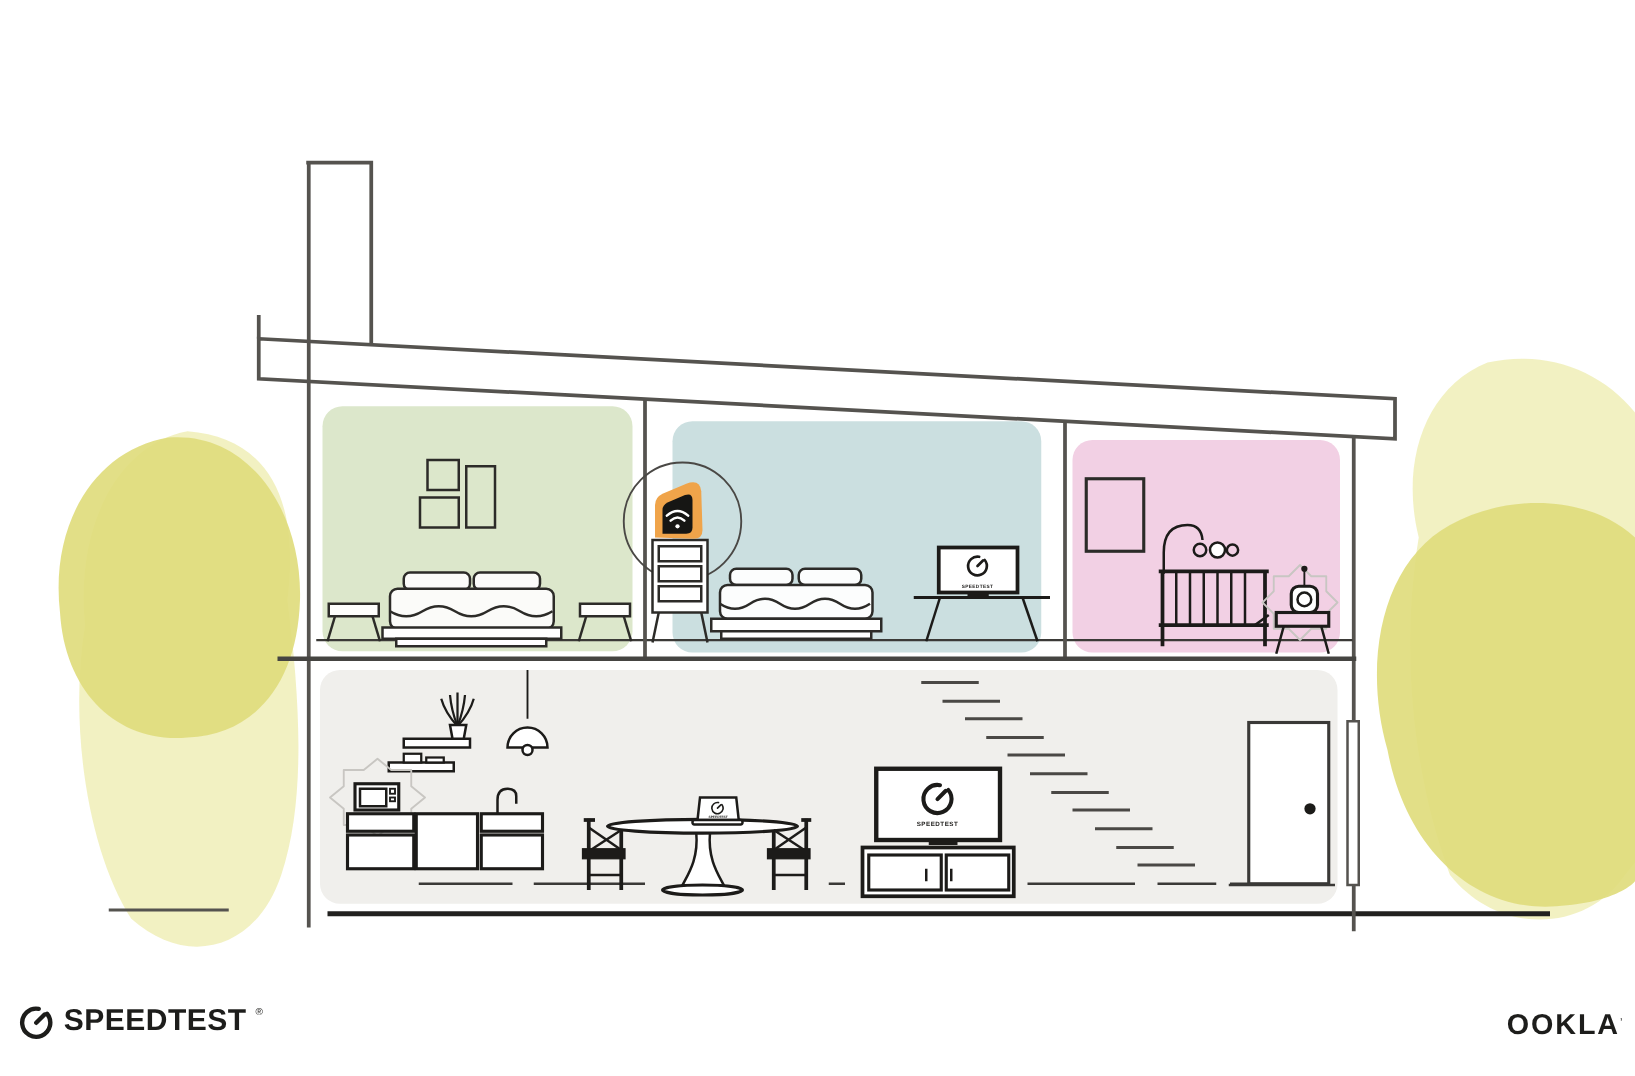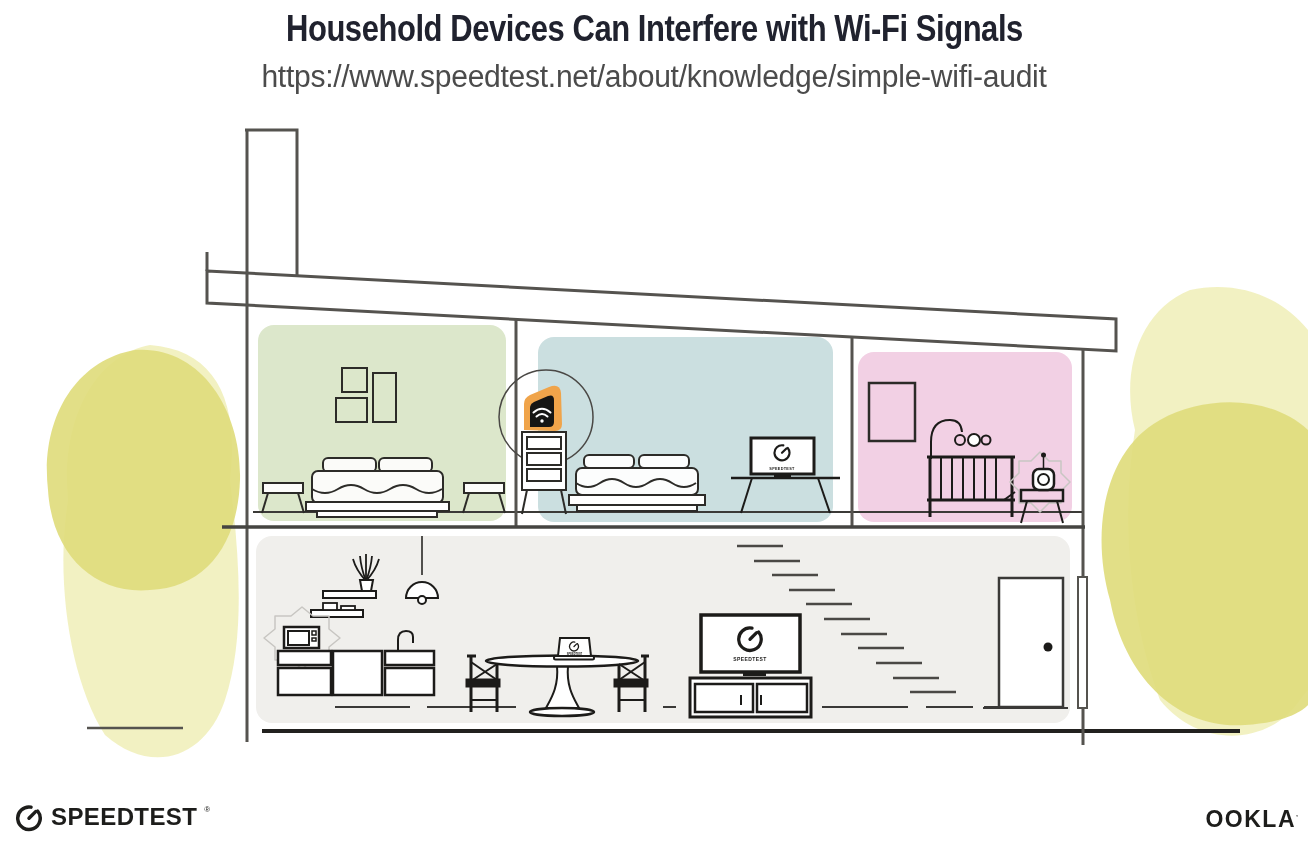--- a/index.html
+++ b/index.html
@@ -15,24 +15,20 @@
   .ftr-right{position:absolute;right:10px;top:806px;display:flex;align-items:center;}
   .ftr-right .word{font-weight:600;font-size:23px;letter-spacing:1.5px;color:#1d1d1b;}
   .ftr-right .mark{font-size:9px;color:#1d1d1b;position:relative;top:-2px;}
   text{font-family:"Liberation Sans",sans-serif;}
 </style>
 </head>
 <body>
 
 <div class="stage">
 
-  <div class="hdr">
-    <span class="title">Household Devices Can Interfere with Wi-Fi Signals</span>
-    <span class="url">https://www.speedtest.net/about/knowledge/simple-wifi-audit</span>
-  </div>
 
   <svg class="art" width="1308" height="861" viewBox="0 0 1308 861">
     <defs>
       <symbol id="gauge-icon" viewBox="0 0 24 24">
         <path d="M18.9,7.2 A9,9 0 1 1 13.6,4.1" fill="none" stroke="#1c1b19" stroke-width="2.6" stroke-linecap="round"></path>
         <line x1="12" y1="13" x2="17.3" y2="7.7" stroke="#1c1b19" stroke-width="2.6" stroke-linecap="round"></line>
       </symbol>
     </defs>
 
     <g>

